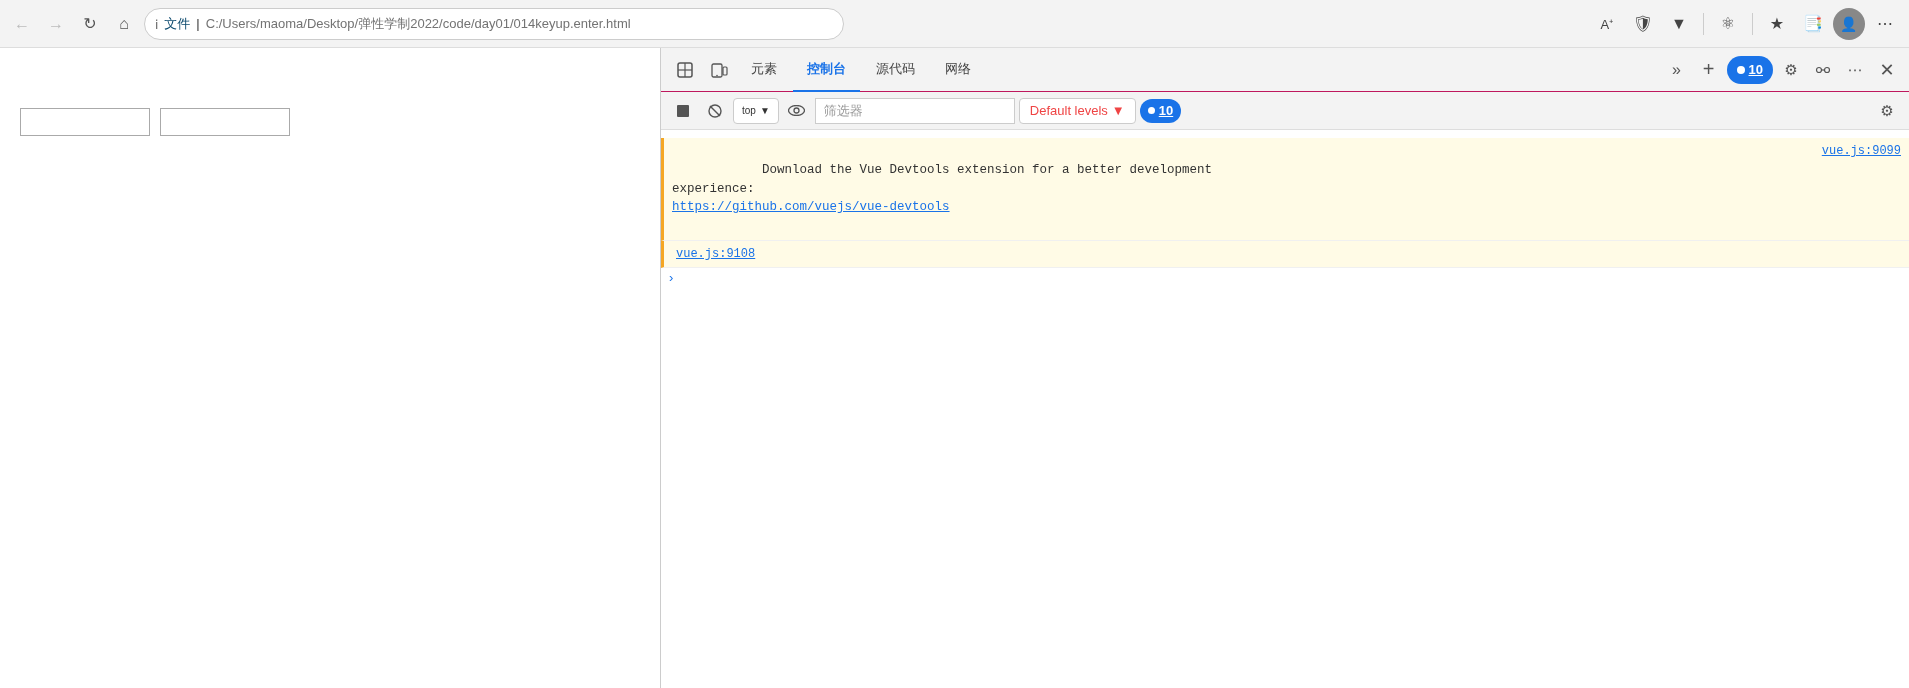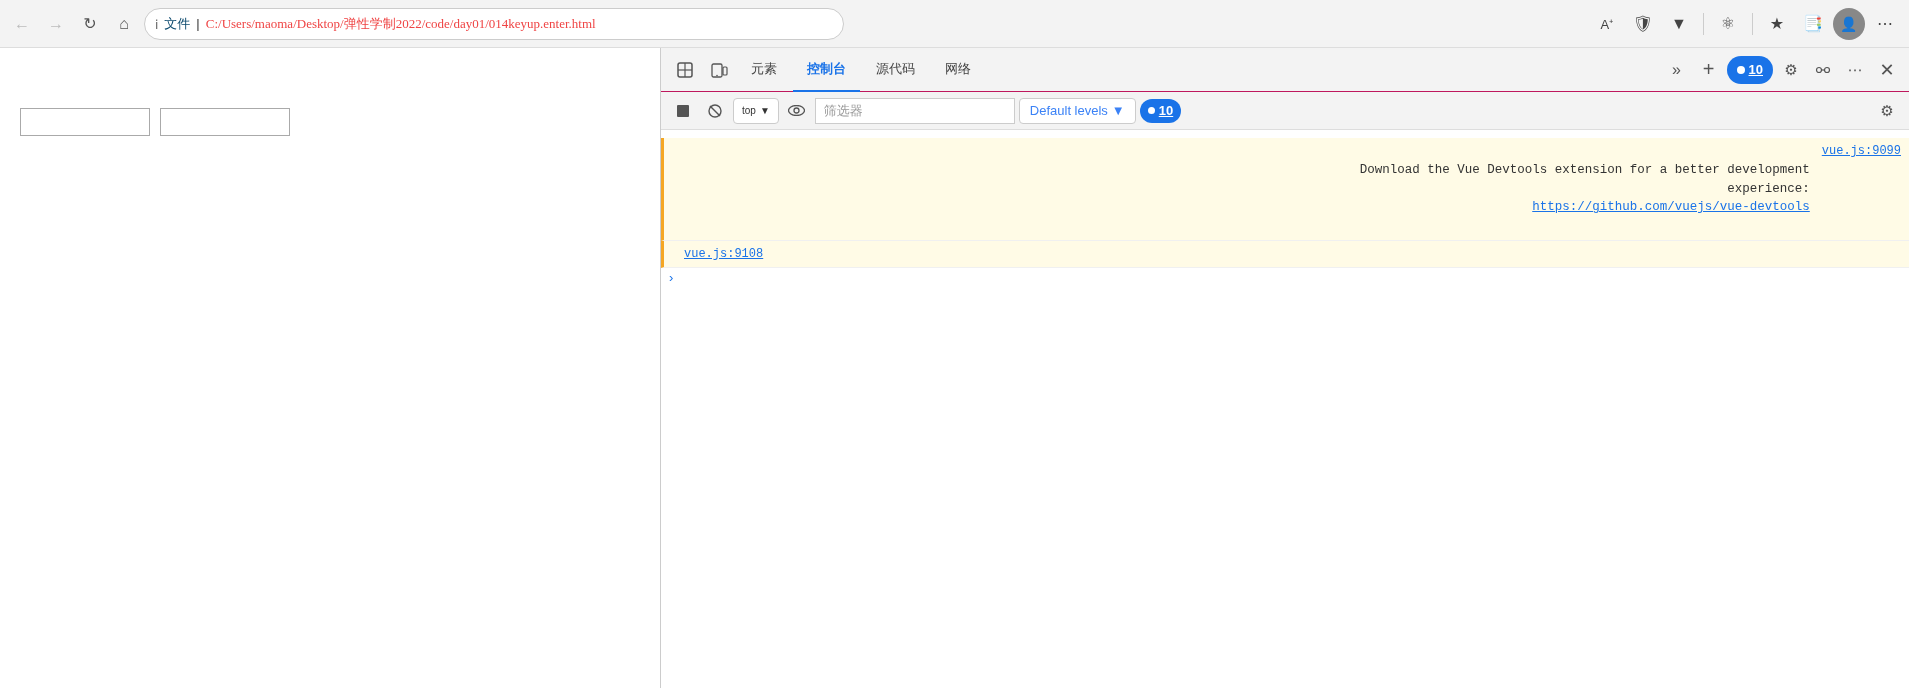--- a/index.html
+++ b/index.html
@@ -41,21 +41,21 @@
       border: 1px solid #ccc;
       border-radius: 20px;
       height: 32px;
       padding: 0 10px;
       gap: 6px;
       font-size: 13px;
       color: #333;
       max-width: 700px;
     }
     .address-info-icon { color: #666; font-size: 13px; }
-    .address-text { flex: 1; font-size: 13px; color: #ef4444; font-family: Liberation Serif, serif; }
+    .address-text { flex: 1; font-size: 13px; color: #737373; }
     .file-label { color: #0c4a6e; }
 
     .top-bar-right {
       display: flex;
       align-items: center;
       gap: 4px;
       margin-left: auto;
     }
     .top-icon-btn {
       width: 32px; height: 32px;
@@ -267,21 +267,21 @@
 
     .default-levels-btn {
       display: flex; align-items: center; gap: 4px;
       padding: 0 10px;
       height: 26px;
       background: #fff;
       border: 1px solid #ccc;
       border-radius: 4px;
       cursor: pointer;
       font-size: 13px;
-      color: #3b82f6;
+      color: #ef4444;
       white-space: nowrap;
     }
 
     .badge-small {
       display: flex; align-items: center; gap: 4px;
       padding: 0 8px;
       height: 24px;
       background: #1a73e8;
       color: #fff;
       border: none;
@@ -319,34 +319,33 @@
       font-size: 12.5px;
       line-height: 1.5;
     }
     .console-entry.warning { background: #fffbe6; border-left: 3px solid #f5a623; }
 
     .console-message {
       flex: 1;
       color: #333;
       word-break: break-all;
       white-space: pre-wrap;
-      text-align: right;
     }
     .console-link {
       color: #1a73e8;
       text-decoration: underline;
       cursor: pointer;
     }
     .console-source {
       color: #1a73e8;
       text-decoration: underline;
       cursor: pointer;
       white-space: nowrap;
       font-size: 12px;
-      margin-left: 12px;
+      margin-left: 4px;
     }
     .console-arrow {
       color: #1a73e8;
       font-size: 13px;
       margin-right: 4px;
       cursor: pointer;
     }
     .console-expand {
       display: flex;
       align-items: center;

